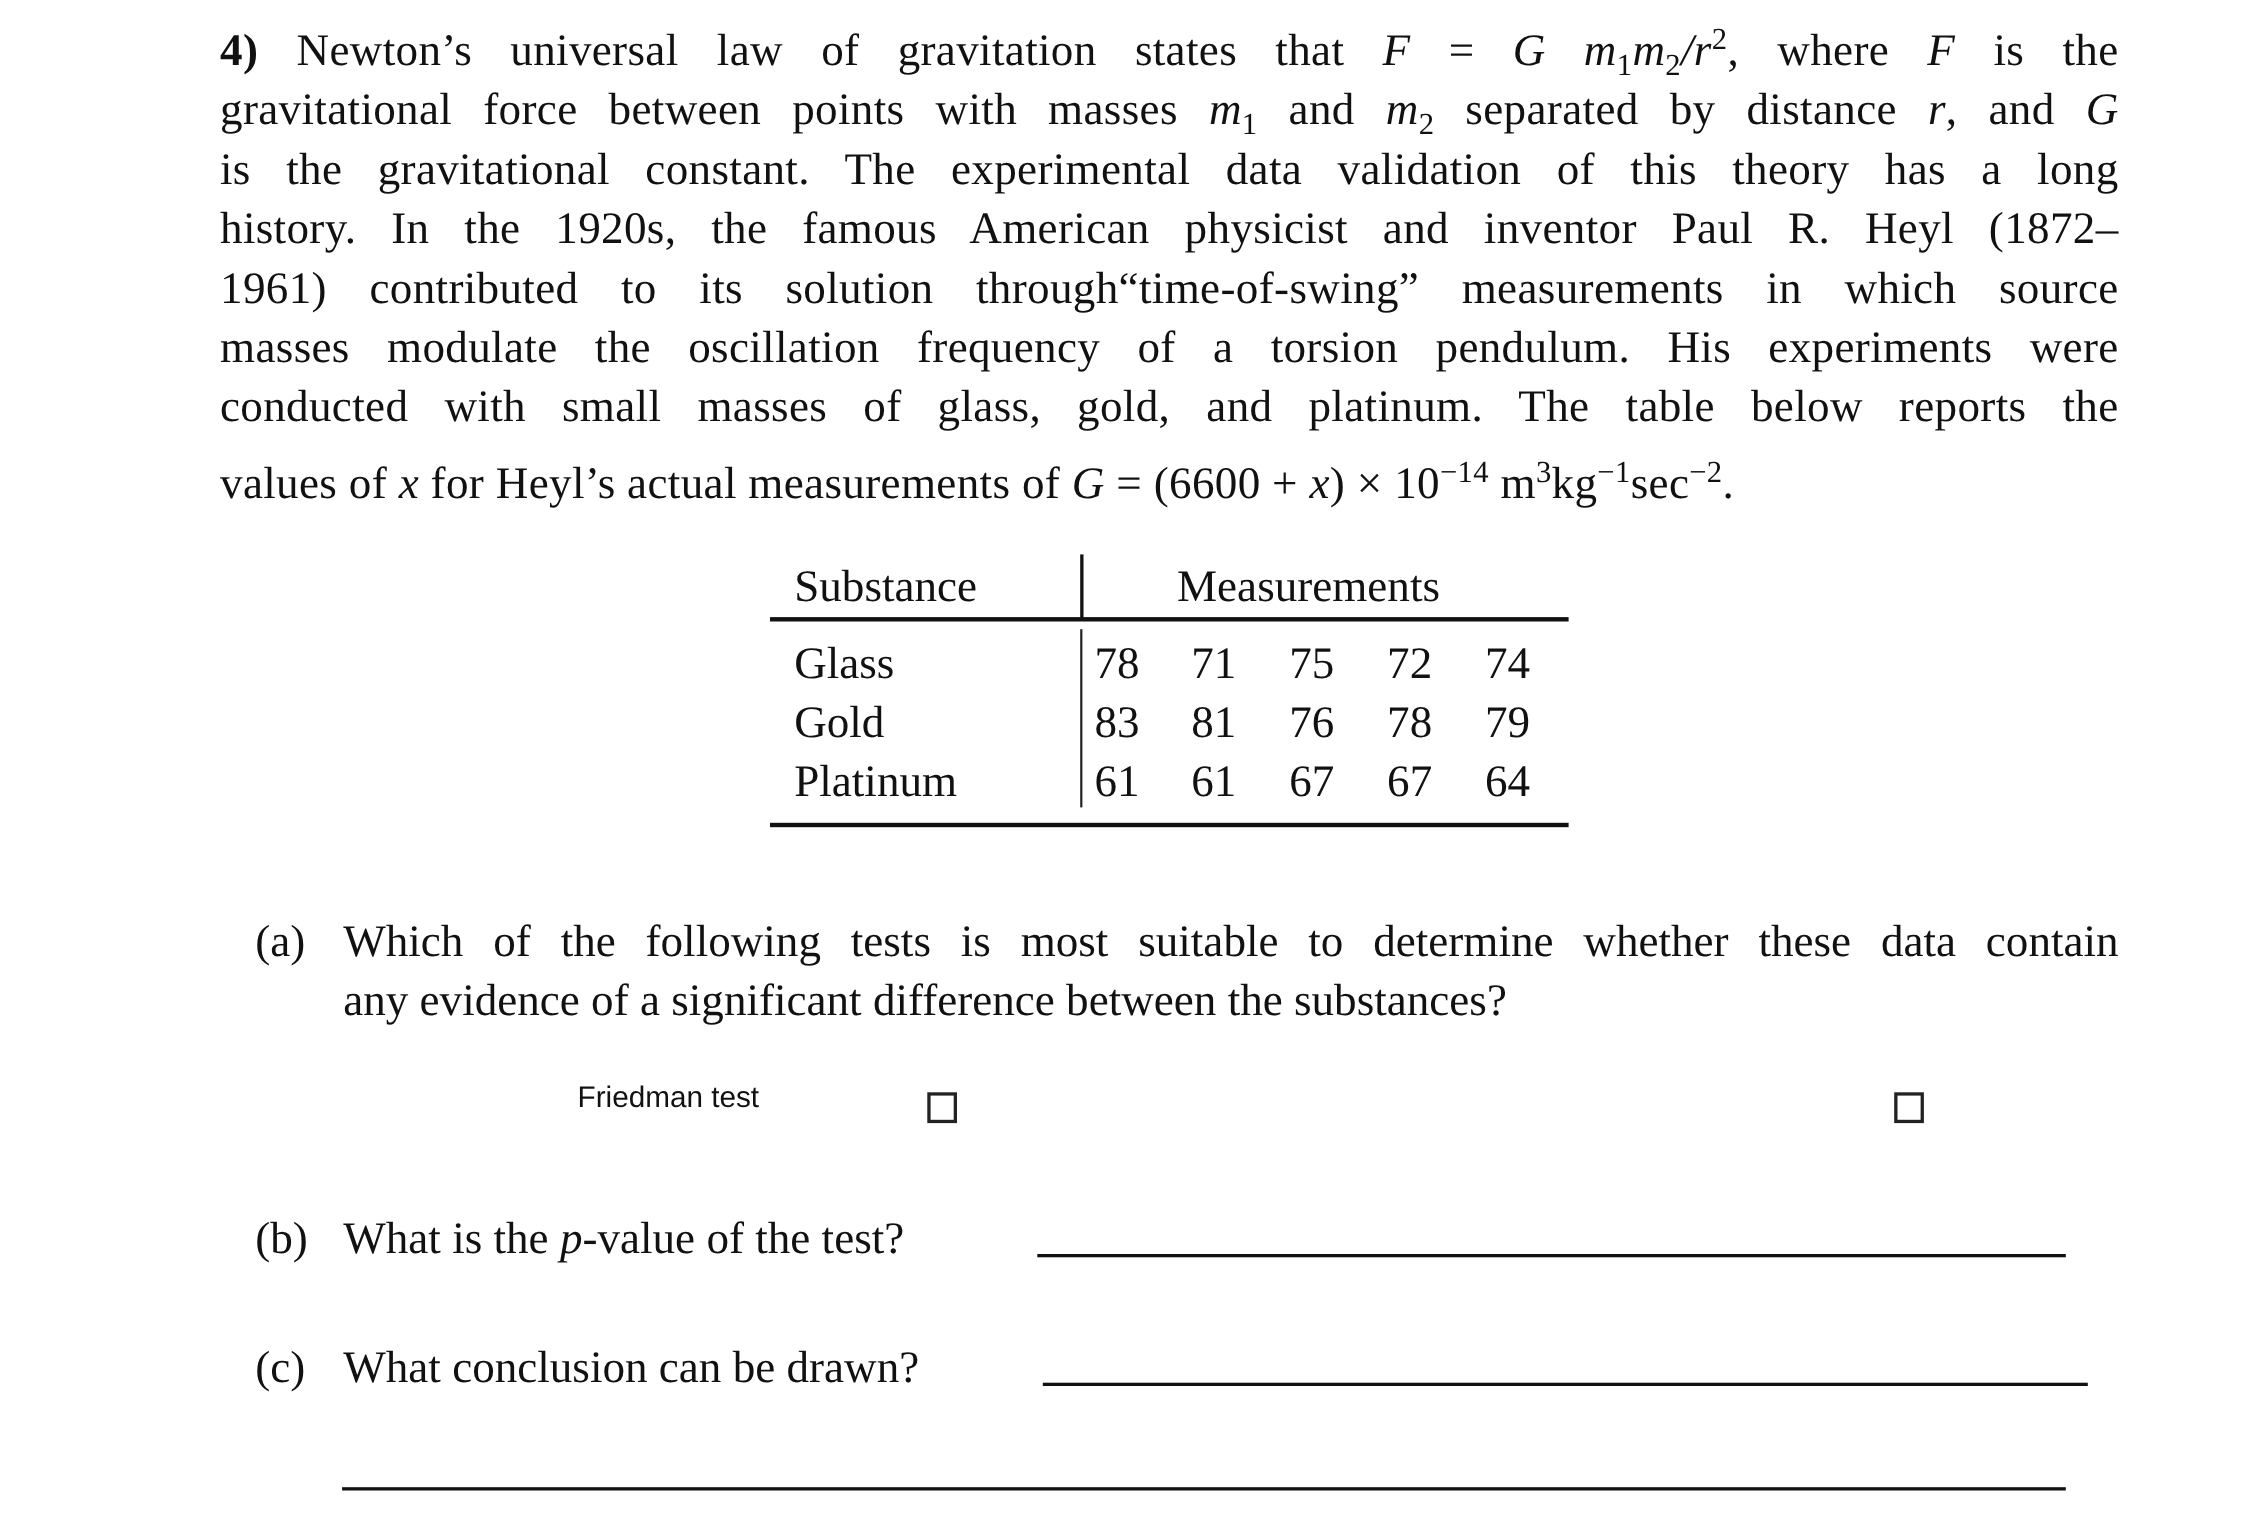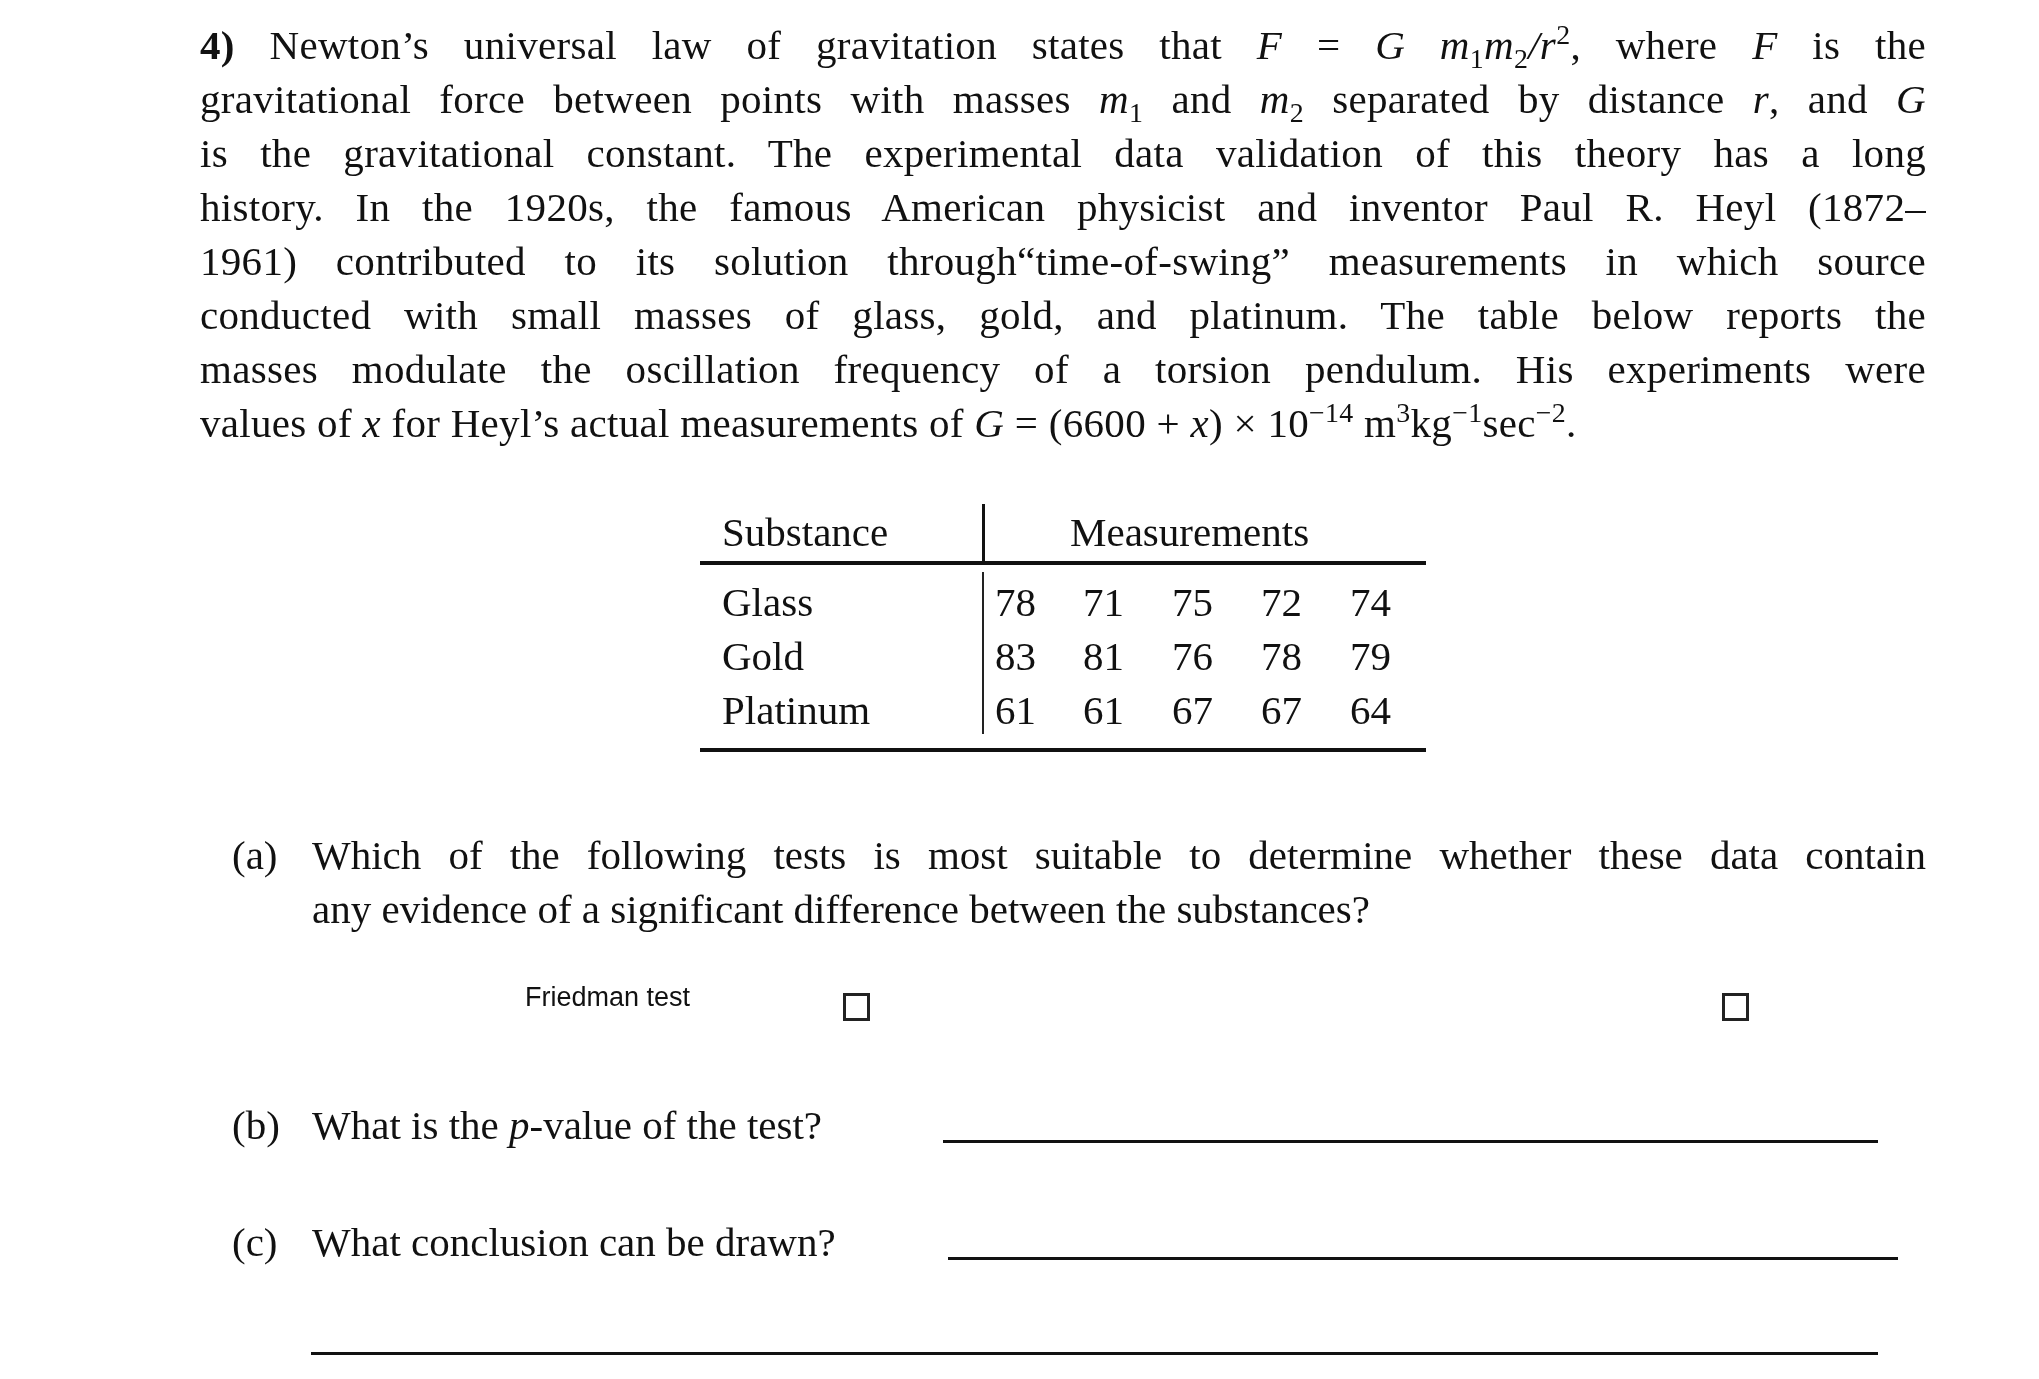--- a/index.html
+++ b/index.html
@@ -9,21 +9,21 @@
       color: #111111;
     }
     .page { position: absolute; left: 0; top: 0; width: 2039px; height: 1379px; }
     .para {
       position: absolute; left: 200px; top: 18px; width: 1726px;
       font-family: "Liberation Serif", serif;
       font-size: 41px; line-height: 54px; text-align: justify;
       letter-spacing: 0.3px;
     }
     .para .line { display: block; text-align: justify; text-align-last: justify; white-space: nowrap; height: 54px; }
-    .para .line.last { text-align-last: left; }
+    .para .line.last { text-align-last: left; margin-top: 16px; }
     .bold { font-weight: bold; }
     i.m { font-style: italic; }
     sub, sup { font-size: 0.68em; line-height: 0; }
 
     
     .tbl { position: absolute; left: 700px; top: 500px; width: 726px; font-family: "Liberation Serif", serif; font-size: 41px; }
     .tbl .hdr { position: absolute; top: 0; left: 0; width: 726px; height: 62px; }
     .tbl .hdr .c1 { position: absolute; left: 22px; top: 8px; text-align: right; }
     .tbl .hdr .c2 { position: absolute; left: 370px; top: 8px; }
     .tbl .vline-top { position: absolute; left: 282px; top: 4px; width: 3px; height: 58px; background: #111; }
@@ -50,22 +50,22 @@
 <body>
 
 <div class="page">
 
   <div class="para">
     <span class="line"><span class="bold">4)</span> <span>Newton’s universal law of gravitation states that </span><i class="m">F</i><span> = </span><i class="m">G m</i><sub>1</sub><i class="m">m</i><sub>2</sub><i class="m">/r</i><sup>2</sup><span>, where </span><i class="m">F</i><span> is the</span></span>
     <span class="line"><span>gravitational force between points with masses </span><i class="m">m</i><sub>1</sub><span> and </span><i class="m">m</i><sub>2</sub><span> separated by distance </span><i class="m">r</i><span>, and </span><i class="m">G</i></span>
     <span class="line">is the gravitational constant.  The experimental data validation of this theory has a long</span>
     <span class="line">history.  In the 1920s, the famous American physicist and inventor Paul R. Heyl (1872–</span>
     <span class="line">1961) contributed to its solution through“time-of-swing” measurements in which source</span>
+    <span class="line">masses modulate the oscillation frequency of a torsion pendulum.  His experiments were</span>
     <span class="line">conducted with small masses of glass, gold, and platinum.  The table below reports the</span>
-    <span class="line">masses modulate the oscillation frequency of a torsion pendulum.  His experiments were</span>
     <span class="line last"><span>values of </span><i class="m">x</i><span> for Heyl’s actual measurements of </span><i class="m">G</i><span> = (6600 + </span><i class="m">x</i><span>) × 10</span><sup>−14</sup><span> m</span><sup>3</sup><span>kg</span><sup>−1</sup><span>sec</span><sup>−2</sup><span>.</span></span>
   </div>
 
   <div class="tbl">
     <div class="hdr">
       <span class="c1">Substance</span>
       <span class="c2">Measurements</span>
     </div>
     <div class="vline-top"></div>
     <div class="rule-top"></div>

